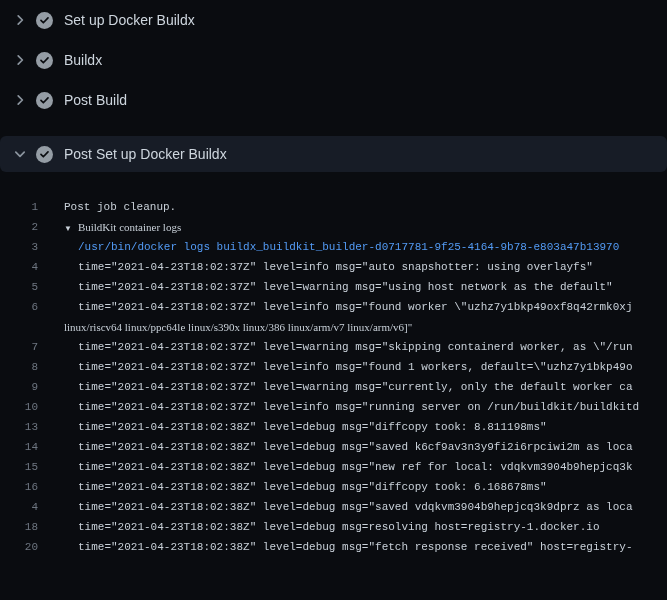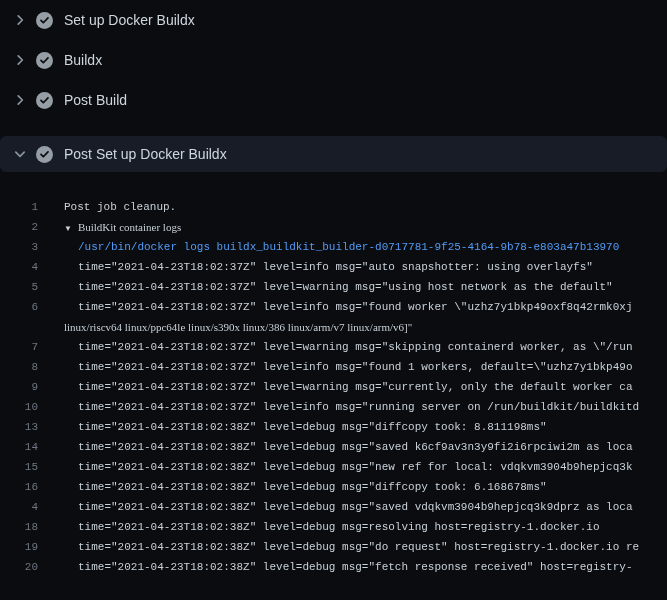--- a/index.html
+++ b/index.html
@@ -204,24 +204,20 @@
   <div class="log-row indent-2 text">
     <span class="num">4</span>
     <span class="content"><span class="txt">time="2021-04-23T18:02:38Z" level=debug msg="saved vdqkvm3904b9hepjcq3k9dprz as loca</span></span>
   </div>
 
   <div class="log-row indent-2 text">
     <span class="num">18</span>
     <span class="content"><span class="txt">time="2021-04-23T18:02:38Z" level=debug msg=resolving host=registry-1.docker.io</span></span>
   </div>
 
-  <div class="log-row indent-2 text">
-    <span class="num">19</span>
-    <span class="content"><span class="txt">time="2021-04-23T18:02:38Z" level=debug msg="do request" host=registry-1.docker.io re</span></span>
-  </div>
 
 
   <div class="log-row indent-2 text">
     <span class="num">20</span>
     <span class="content"><span class="txt">time="2021-04-23T18:02:38Z" level=debug msg="fetch response received" host=registry-</span></span>
   </div>
 </div>
 </div>
 
 </body></html>

